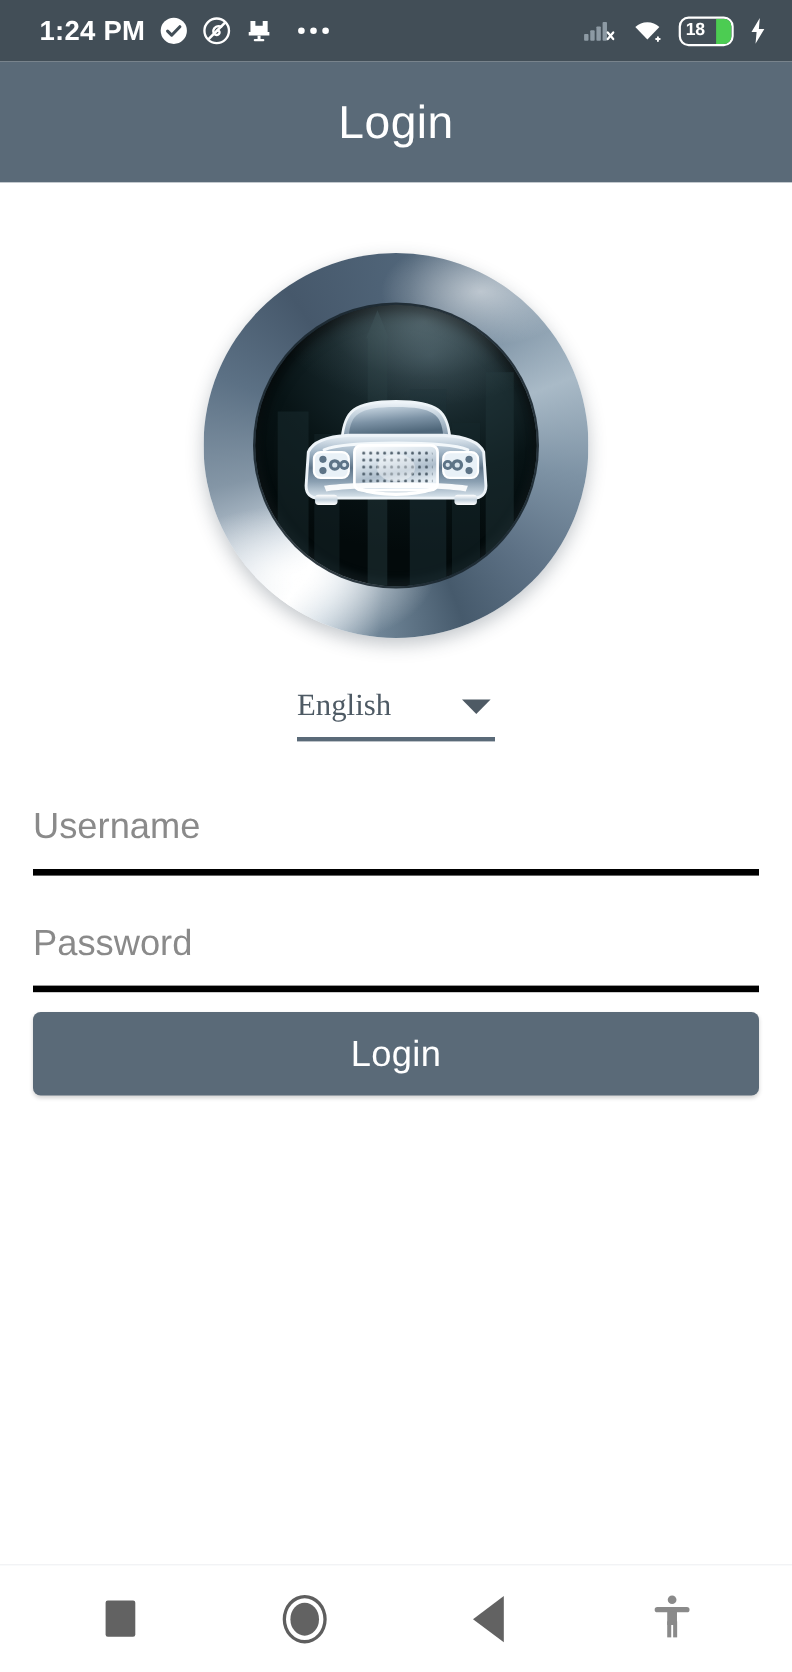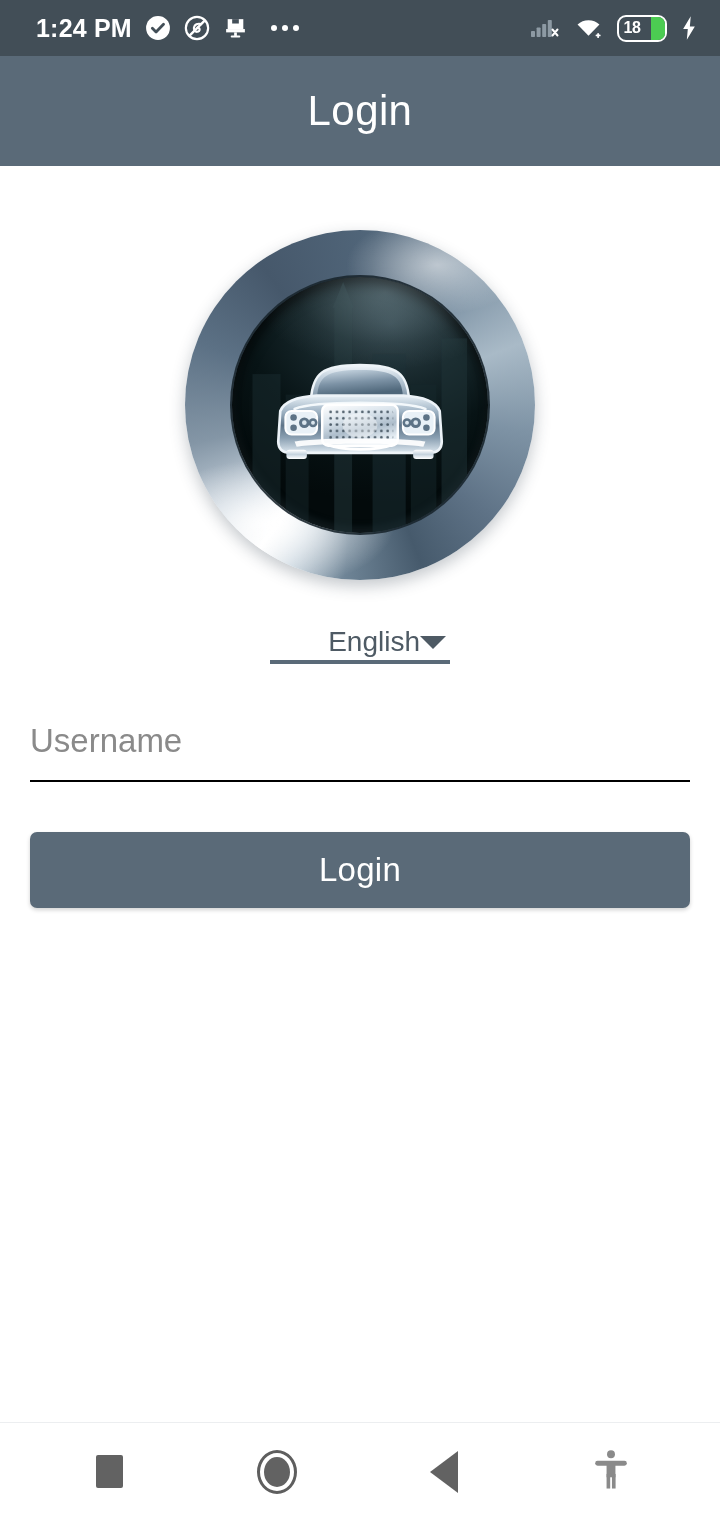--- a/index.html
+++ b/index.html
@@ -199,24 +199,25 @@
     transform: translate(-50%, -50%);
     width: 80%;
   }
 
   
   .lang-select {
     margin-top: 46px;
     width: 180px;
     display: flex;
     align-items: center;
-    justify-content: flex-end;
-    padding-bottom: 2px;
+    justify-content: space-between;
+    padding-bottom: 12px;
     border-bottom: 4px solid #5a6a78;
     cursor: pointer;
+    font-family: Liberation Serif, serif;
   }
   .lang-value {
     font-size: 28px;
     color: #4e5a64;
     font-weight: 400;
   }
   .caret {
     width: 0; height: 0;
     border-left: 13px solid transparent;
     border-right: 13px solid transparent;
@@ -225,23 +226,23 @@
   }
 
   
   .form {
     width: 100%;
     padding: 0 30px;
     margin-top: 40px;
   }
   .field {
     width: 100%;
-    border-bottom: 2px solid #000000;
+    border-bottom: 6px solid #000000;
     padding-bottom: 14px;
-    margin-bottom: 56px;
+    margin-bottom: 24px;
   }
   .field input {
     width: 100%;
     border: none;
     outline: none;
     background: transparent;
     font-family: "Liberation Sans", sans-serif;
     font-size: 33px;
     color: #3c3c3c;
     padding: 18px 0 6px 0;
@@ -482,20 +483,23 @@
     <div class="lang-select">
       <span class="lang-value">English</span>
       <span class="caret"></span>
     </div>
 
     <div class="form">
       <div class="field">
         <input type="text" placeholder="Username" style="">
       </div>
 
+      <div class="field">
+        <input type="password" placeholder="Password" style="">
+      </div>
 
       <button class="login-button">Login</button>
     </div>
   </div>
 
   <div class="nav-bar">
     <button class="nav-btn">
       <span class="nav-square"></span>
     </button>
     <button class="nav-btn">

